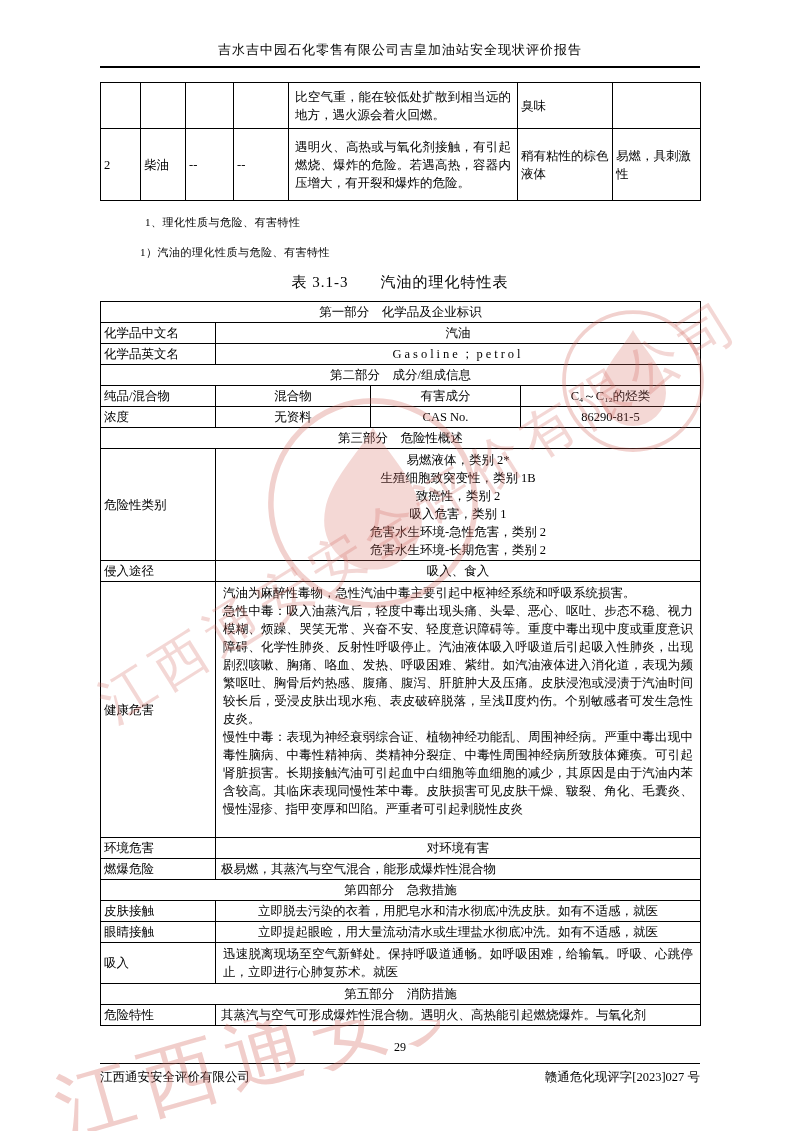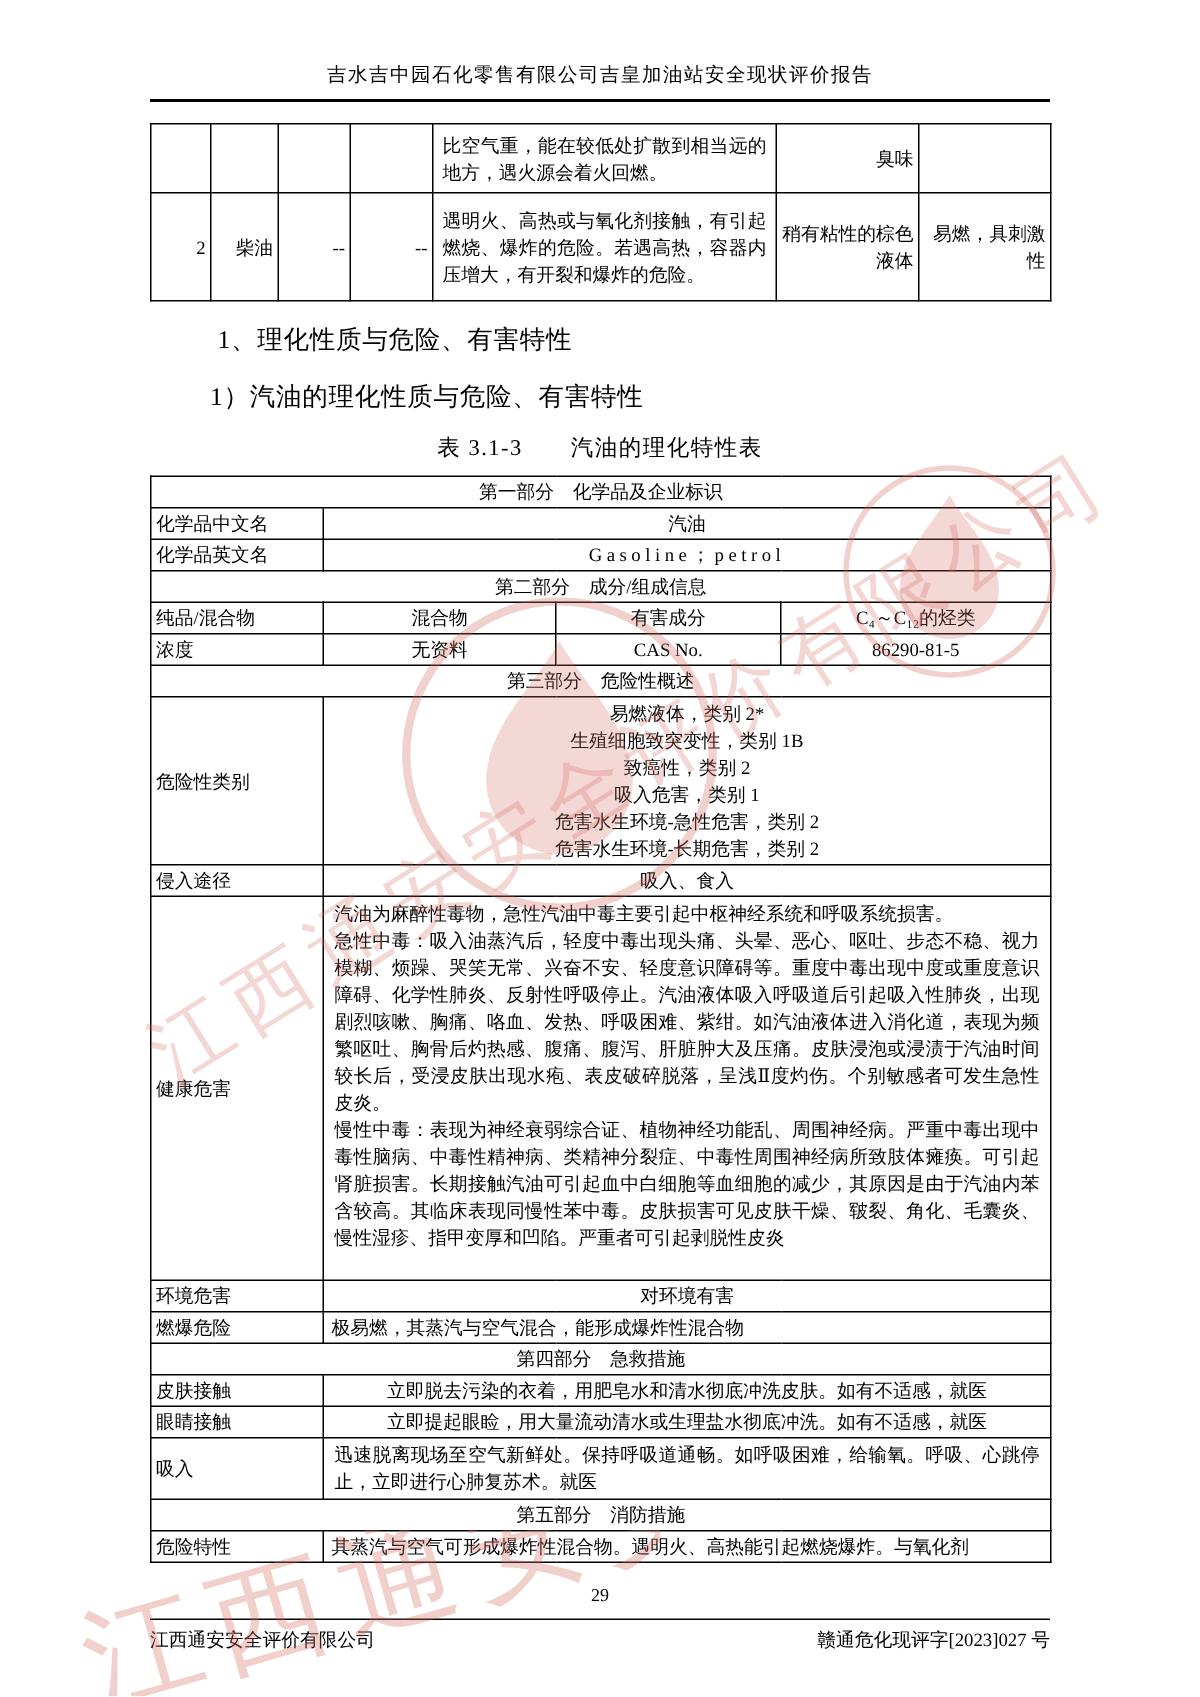--- a/index.html
+++ b/index.html
@@ -12,33 +12,33 @@
   .page { position:relative; width:800px; height:1131px; background:#fff; overflow:hidden; }
   .content { position:relative; z-index:1; width:600px; margin:2px auto; padding-top:39px; }
 
   
   .header-title { text-align:center; font-size:13px; letter-spacing:1px; }
   .header-rule { height:0; border-bottom:2px solid #000; margin-top:7px; }
 
   
   table { border-collapse:collapse; table-layout:fixed; width:600px; }
   td { border:1px solid #000; font-size:12.5px; line-height:18px; padding:1px 3px;
-       vertical-align:middle; text-align:right; word-break:break-all; }
+       vertical-align:middle; text-align:left; word-break:break-all; }
 
   
   .top-table { margin-top:14px; }
   .top-table .c1{width:40px} .top-table .c2{width:45px} .top-table .c3{width:48px}
   .top-table .c4{width:55px} .top-table .c5{width:229px} .top-table .c6{width:95px}
   .top-table .c7{width:88px}
   .top-table .r1 { height:46px; }
   .top-table .r2 { height:72px; }
   .top-table .desc { text-align:left; text-align:justify; padding:2px 6px; }
 
   
-  .heading { font-size:17px; letter-spacing:0.5px; }
+  .heading { font-size:11px; letter-spacing:0.5px; }
   .h1 { margin:14px 0 0 45px; }
   .h2 { margin:15px 0 0 40px; }
   .table-caption { margin-top:13px; text-align:center; font-size:15px; letter-spacing:1px; }
 
   
   .main-table { margin-top:9px; }
   .main-table .mc1{width:115px} .main-table .mc2{width:155px}
   .main-table .mc3{width:150px} .main-table .mc4{width:180px}
   .main-table tr { height:18px; }
   .main-table .sec { text-align:center; }

